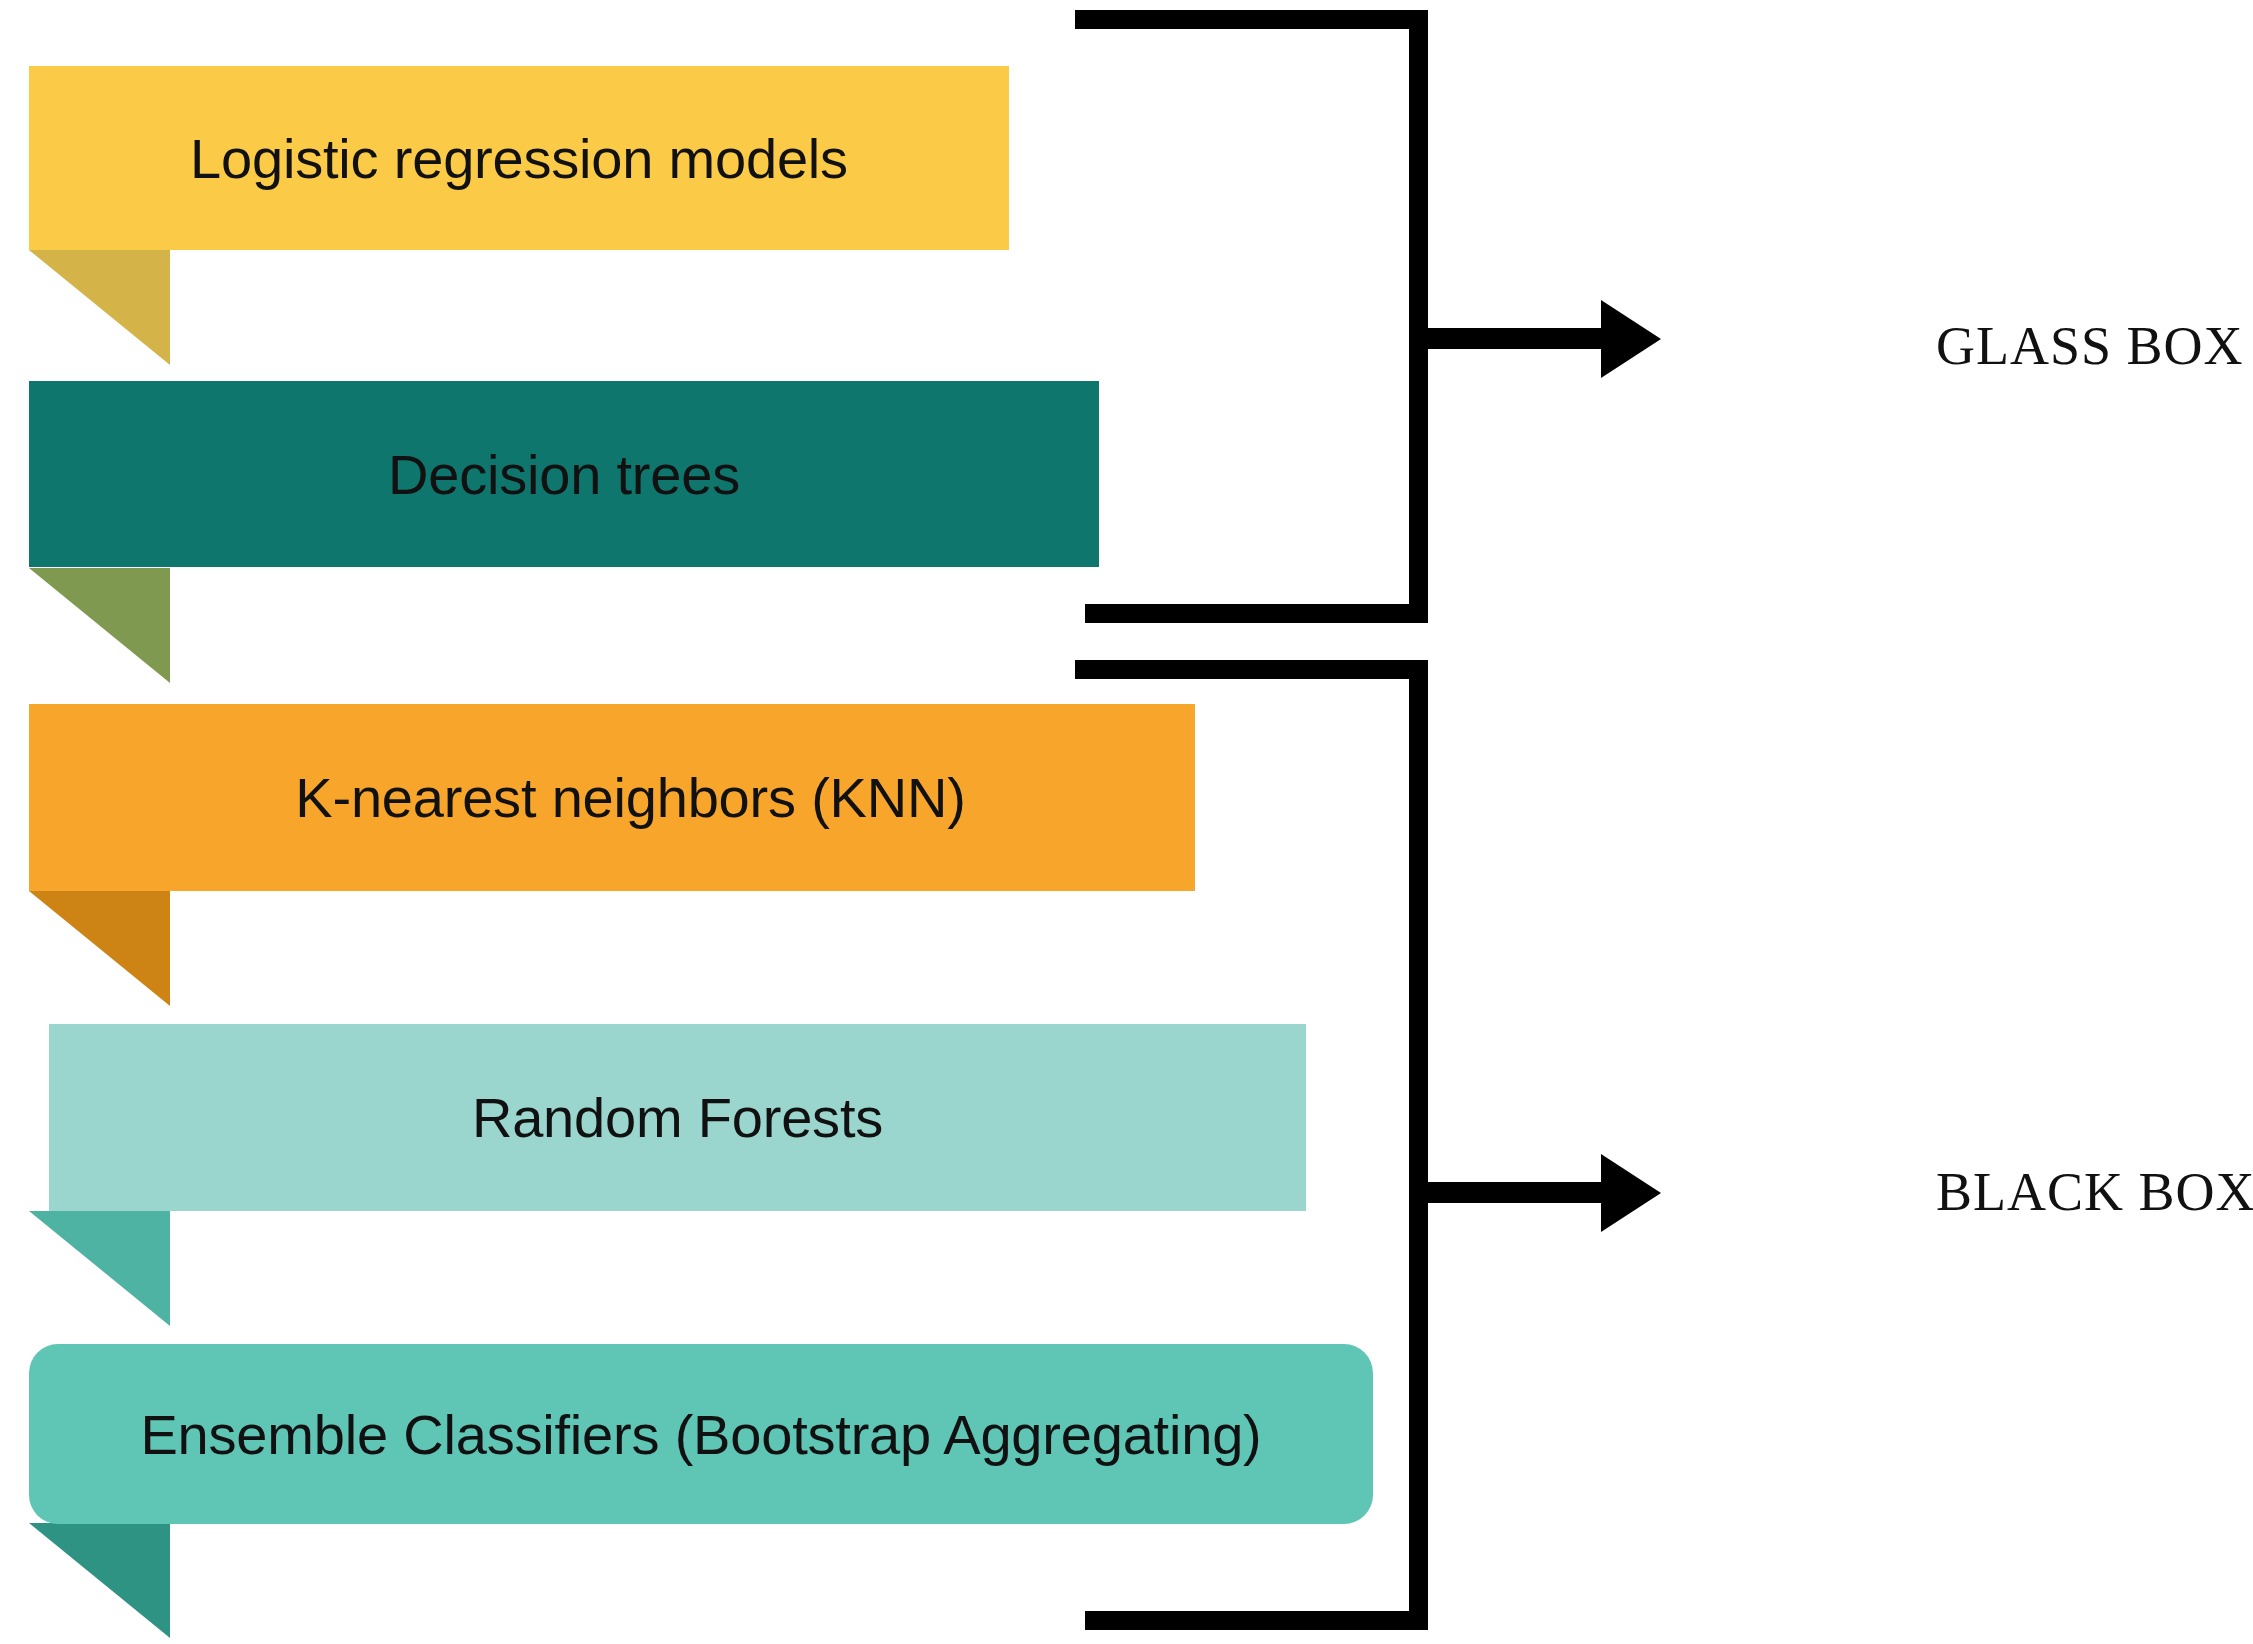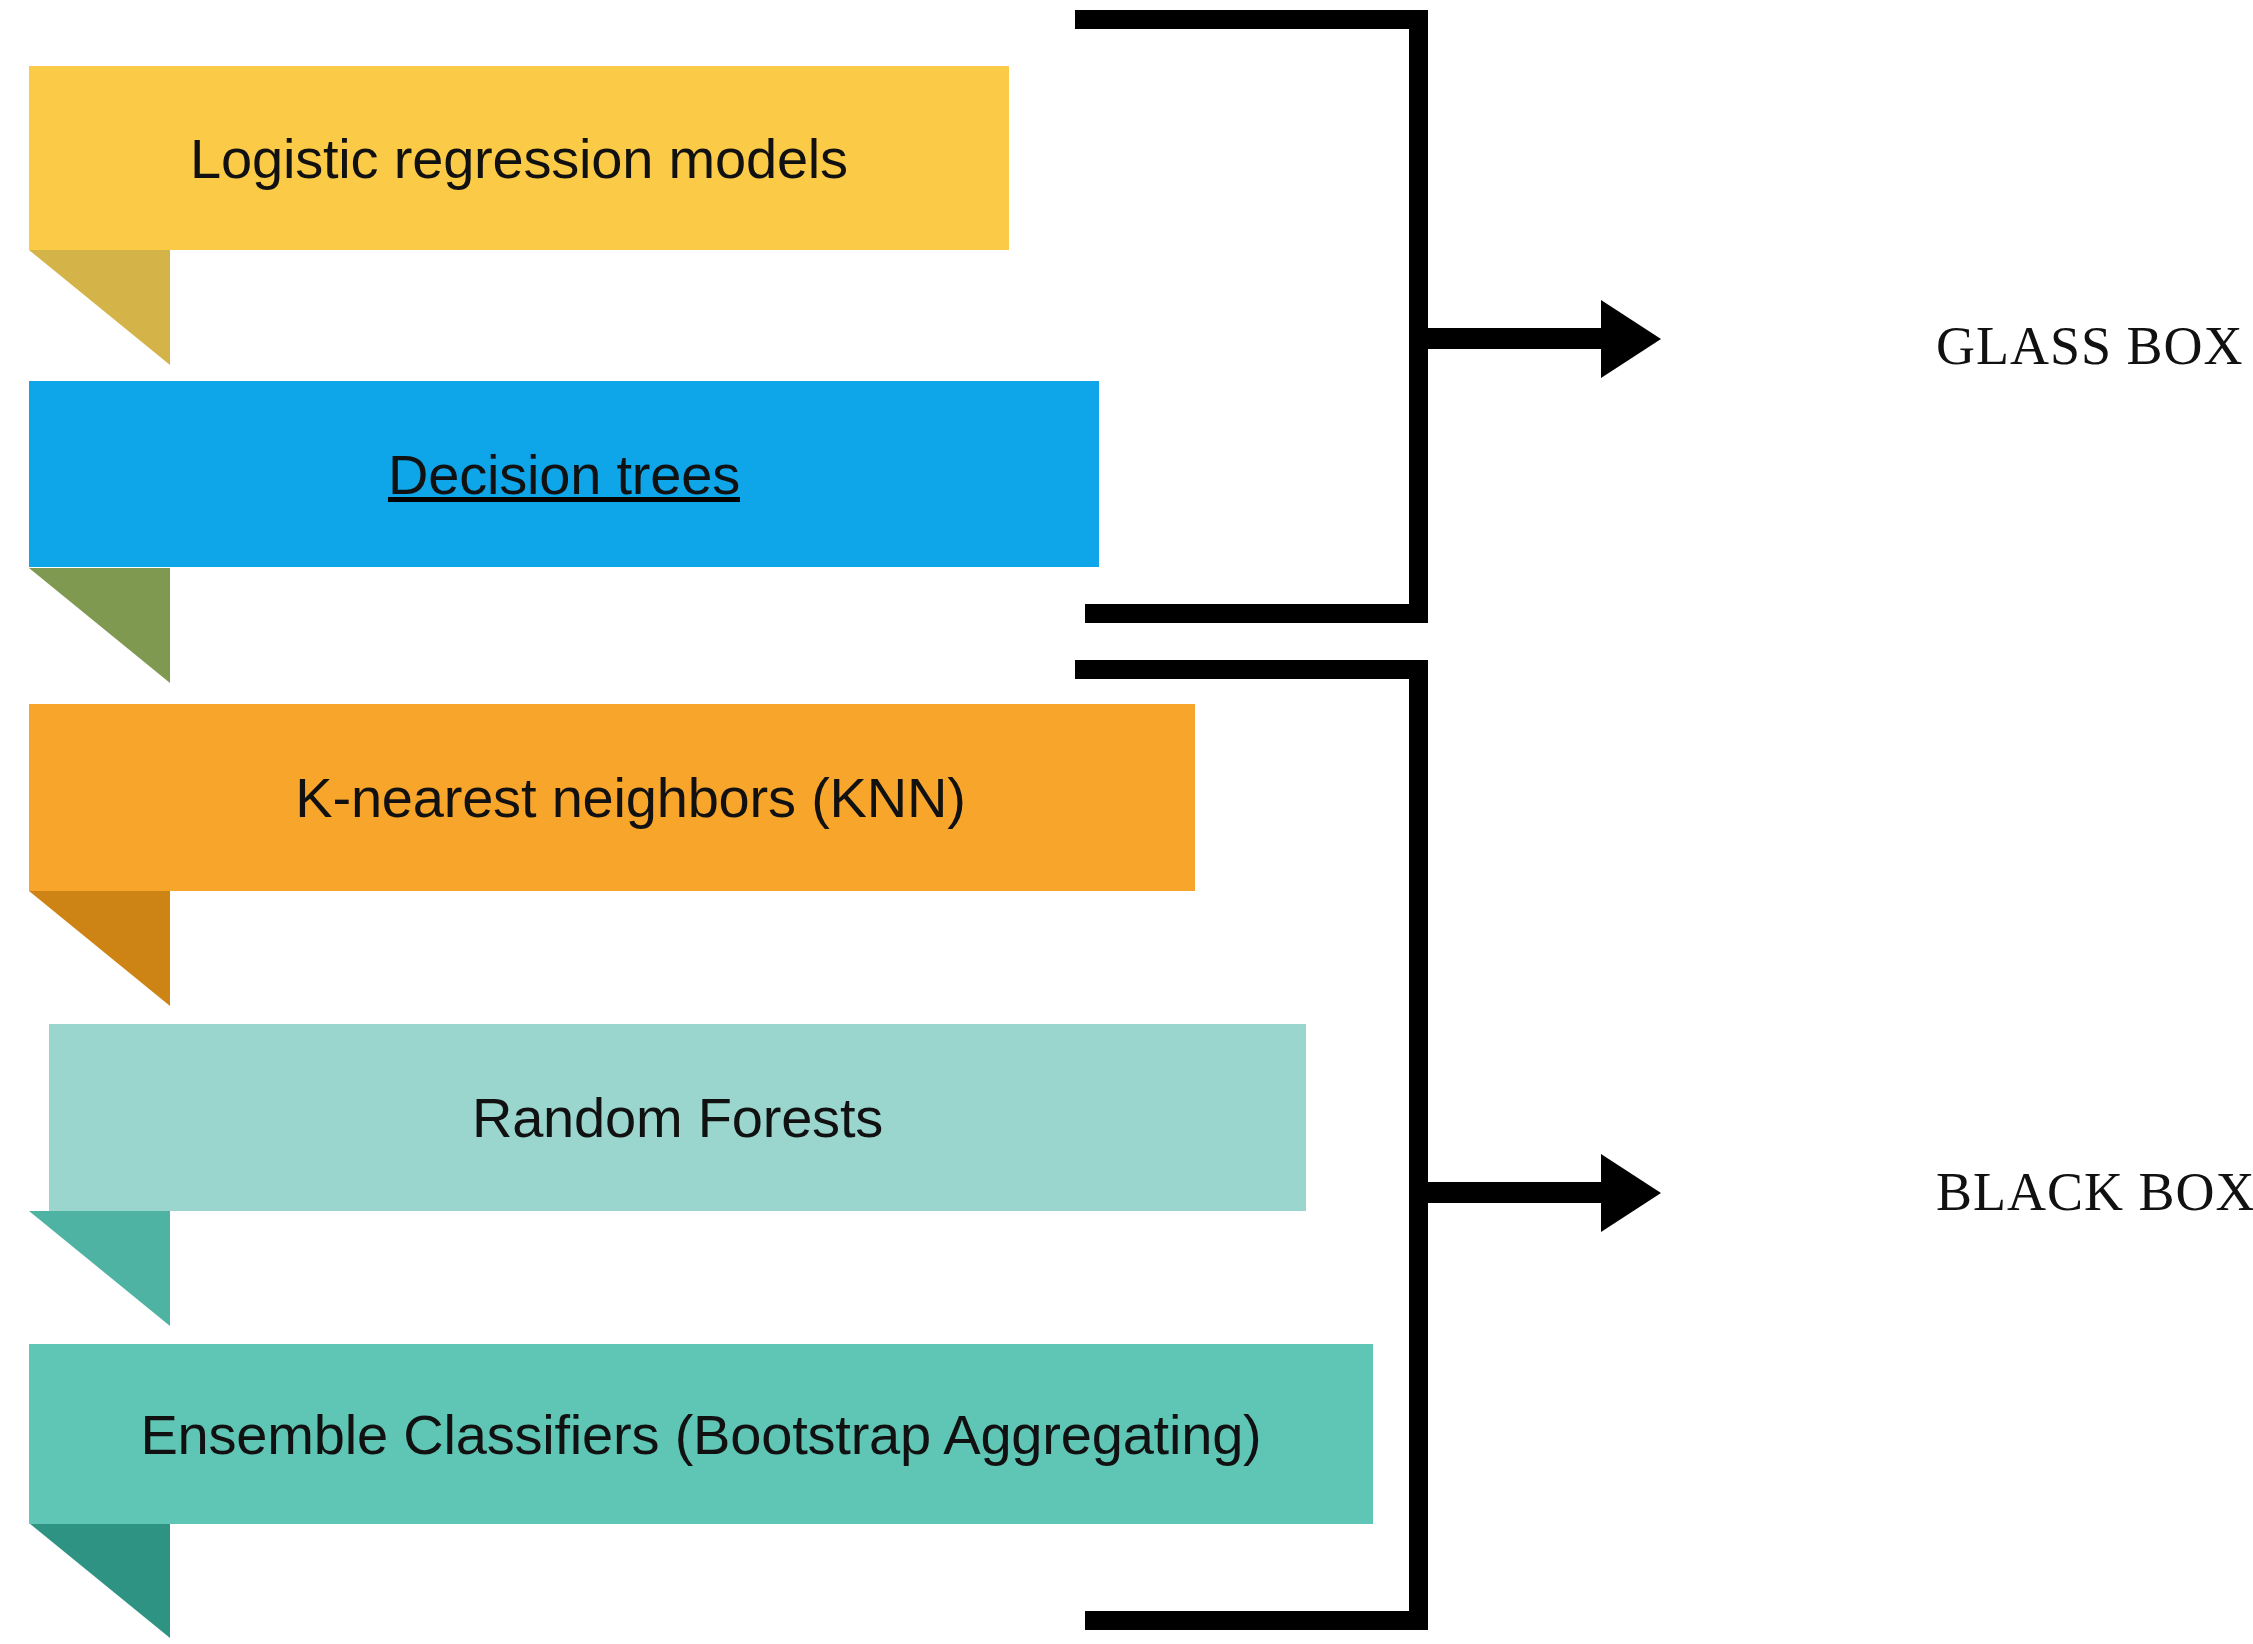--- a/index.html
+++ b/index.html
@@ -77,39 +77,39 @@
 
   <div id="banners">
       <div class="ribbon" style="left: 0px; top: 0px;">
         <div class="ribbon-fold" style="left: 29px; top: 250px; width: 141px; height: 115px; background: rgb(212, 179, 72); clip-path: polygon(0px 0px, 100% 0px, 100% 100%, 100% 100%);"></div>
         <div class="ribbon-body" style="left: 29px; top: 66px; width: 980px; height: 184px; background: rgb(251, 203, 71);">
           <span class="ribbon-label" style="font-size: 56px;">Logistic regression models</span>
         </div>
       </div>
       <div class="ribbon" style="left: 0px; top: 0px;">
         <div class="ribbon-fold" style="left: 29px; top: 568px; width: 141px; height: 115px; background: rgb(127, 153, 80); clip-path: polygon(0px 0px, 100% 0px, 100% 100%, 100% 100%);"></div>
-        <div class="ribbon-body" style="left: 29px; top: 381px; width: 1070px; height: 186px; background: #0ea5e9; text-decoration: underline;">
+        <div class="ribbon-body" style="left: 29px; top: 381px; width: 1070px; height: 186px; background: #0f766e;">
           <span class="ribbon-label" style="font-size: 56px;">Decision trees</span>
         </div>
       </div>
       <div class="ribbon" style="left: 0px; top: 0px;">
         <div class="ribbon-fold" style="left: 29px; top: 891px; width: 141px; height: 115px; background: rgb(206, 132, 21); clip-path: polygon(0px 0px, 100% 0px, 100% 100%, 100% 100%);"></div>
         <div class="ribbon-body" style="left: 29px; top: 704px; width: 1166px; height: 187px; background: rgb(248, 166, 43);">
           <span class="ribbon-label" style="font-size: 56px; margin-left: 37px;">K-nearest neighbors (KNN)</span>
         </div>
       </div>
       <div class="ribbon" style="left: 0px; top: 0px;">
         <div class="ribbon-fold" style="left: 29px; top: 1211px; width: 141px; height: 115px; background: rgb(79, 179, 163); clip-path: polygon(0px 0px, 100% 0px, 100% 100%, 100% 100%);"></div>
         <div class="ribbon-body" style="left: 29px; top: 1024px; width: 1257px; height: 187px; background: rgb(154, 214, 206); margin-left: 20px;">
           <span class="ribbon-label" style="font-size: 56px;">Random Forests</span>
         </div>
       </div>
       <div class="ribbon" style="left: 0px; top: 0px;">
         <div class="ribbon-fold" style="left: 29px; top: 1523px; width: 141px; height: 115px; background: rgb(46, 147, 131); clip-path: polygon(0px 0px, 100% 0px, 100% 100%, 100% 100%);"></div>
-        <div class="ribbon-body" style="left: 29px; top: 1344px; width: 1344px; height: 180px; background: rgb(95, 197, 181);">
+        <div class="ribbon-body" style="left: 29px; top: 1344px; width: 1344px; height: 180px; background: rgb(95, 197, 181); border-radius: 29px;">
           <span class="ribbon-label" style="font-size: 56px;">Ensemble Classifiers (Bootstrap Aggregating)</span>
         </div>
       </div>
     </div>
 
   <div id="groups">
       <div class="line-h" style="left: 1075px; top: 9.7px; width: 351px; height: 19.4px;"></div>
       <div class="line-h" style="left: 1085px; top: 604px; width: 342px; height: 19.4px;"></div>
       <div class="line-v" style="left: 1409px; top: 9.7px; width: 19.4px; height: 613px;"></div>
       <div class="line-h" style="left: 1423px; top: 328px; width: 184px; height: 21.3px;"></div>

